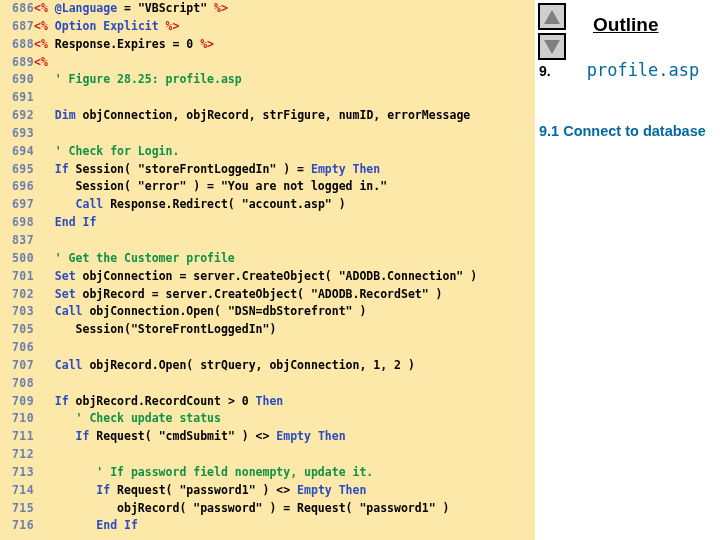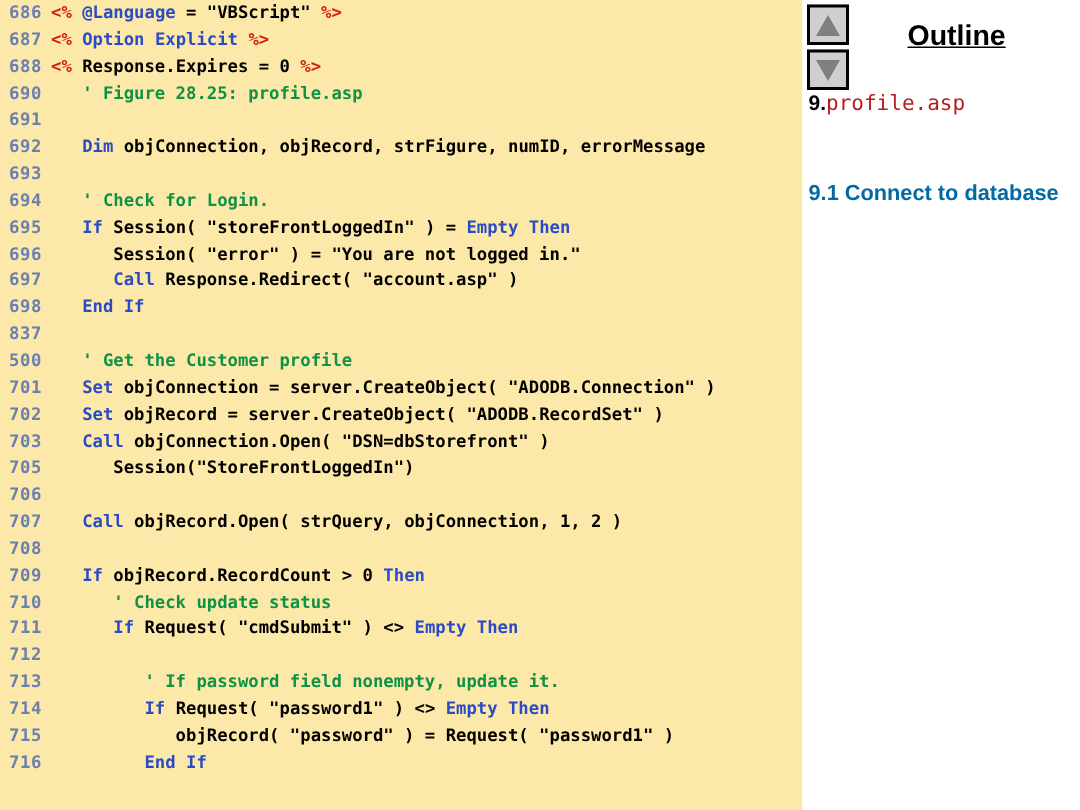--- a/index.html
+++ b/index.html
@@ -37,21 +37,21 @@
     line-height: 17.85px;
     white-space: pre;
     font-family: "DejaVu Sans Mono", monospace;
     font-size: 11.5px;
     font-weight: bold;
   }
 
   .ln {
     flex: 0 0 34px;
     width: 34px;
-    text-align: center;
+    text-align: right;
     color: #6b7fb0;
     font-family: "DejaVu Sans Mono", monospace;
     font-size: 11.5px;
     font-weight: bold;
     letter-spacing: 0.4px;
     padding-right: 0px;
   }
 
   .src {
     flex: 1 1 auto;
@@ -106,21 +106,21 @@
 
   .tri-down {
     width: 0; height: 0;
     border-left: 8px solid transparent;
     border-right: 8px solid transparent;
     border-top: 14px solid #7f7f7f;
   }
 
   #outline-title {
     position: absolute;
-    left: 70px;
+    left: 58px;
     top: 14px;
     font-family: "Liberation Sans", sans-serif;
     font-size: 19px;
     font-weight: bold;
     color: #000000;
     text-decoration: underline;
     letter-spacing: 0px;
   }
 
   #outline-items {
@@ -136,23 +136,24 @@
   }
 
   .oi-num-mono {
     font-family: "Liberation Sans", sans-serif;
     font-size: 14px;
     font-weight: bold;
   }
 
   .oi-mono {
     font-family: "DejaVu Sans Mono", monospace;
-    font-size: 14px;
+    font-size: 17px;
     font-weight: normal;
-    color: #b91c1c;
+    color: #0369a1;
+    margin-left: 36px;
   }
 
   .oi-sans {
     font-family: "Liberation Sans", sans-serif;
     font-size: 14.5px;
     font-weight: bold;
     line-height: 18px;
     color: #0369a1;
     display: block;
   }
@@ -162,20 +163,21 @@
 </head>
 <body>
 
 <div id="root">
 
   <div id="code-panel">
     <div id="code-lines">
         <div class="code-line"><span class="ln">686</span><span class="src"><span class="tok-red">&lt;%</span><span class="tok-black"> </span><span class="tok-blue">@Language</span><span class="tok-black"> = "VBScript" </span><span class="tok-red">%&gt;</span></span></div>
         <div class="code-line"><span class="ln">687</span><span class="src"><span class="tok-red">&lt;%</span><span class="tok-black"> </span><span class="tok-blue">Option Explicit</span><span class="tok-black"> </span><span class="tok-red">%&gt;</span></span></div>
         <div class="code-line"><span class="ln">688</span><span class="src"><span class="tok-red">&lt;%</span><span class="tok-black"> Response.Expires = 0 </span><span class="tok-red">%&gt;</span></span></div>
+        <div class="code-line"><span class="ln">689</span><span class="src"><span class="tok-red">&lt;%</span></span></div>
         <div class="code-line"><span class="ln">690</span><span class="src"><span class="tok-green">   ' Figure 28.25: profile.asp</span></span></div>
         <div class="code-line"><span class="ln">691</span><span class="src"></span></div>
         <div class="code-line"><span class="ln">692</span><span class="src"><span class="tok-black">   </span><span class="tok-blue">Dim</span><span class="tok-black"> obj</span><span class="tok-black">Connection, obj</span><span class="tok-black">Record, str</span><span class="tok-black">Figure, num</span><span class="tok-black">ID, error</span><span class="tok-black">Message</span></span></div>
         <div class="code-line"><span class="ln">693</span><span class="src"></span></div>
         <div class="code-line"><span class="ln">694</span><span class="src"><span class="tok-green">   ' Check for Login.</span></span></div>
         <div class="code-line"><span class="ln">695</span><span class="src"><span class="tok-black">   </span><span class="tok-blue">If</span><span class="tok-black"> Session( "storeFrontLoggedIn" ) = </span><span class="tok-blue">Empty Then</span></span></div>
         <div class="code-line"><span class="ln">696</span><span class="src"><span class="tok-black">      Session( "error" ) = "You are not logged in."</span></span></div>
         <div class="code-line"><span class="ln">697</span><span class="src"><span class="tok-black">      </span><span class="tok-blue">Call</span><span class="tok-black"> Response.Redirect( "account.asp" )</span></span></div>
         <div class="code-line"><span class="ln">698</span><span class="src"><span class="tok-black">   </span><span class="tok-blue">End If</span></span></div>
         <div class="code-line"><span class="ln">837</span><span class="src"></span></div>

